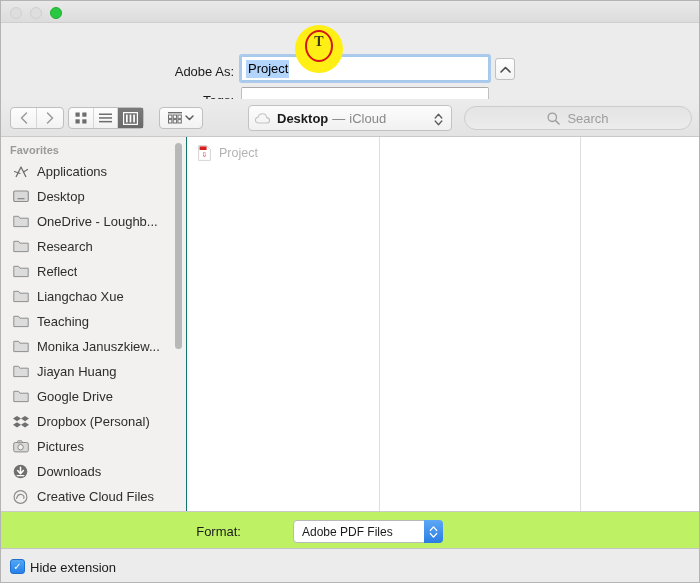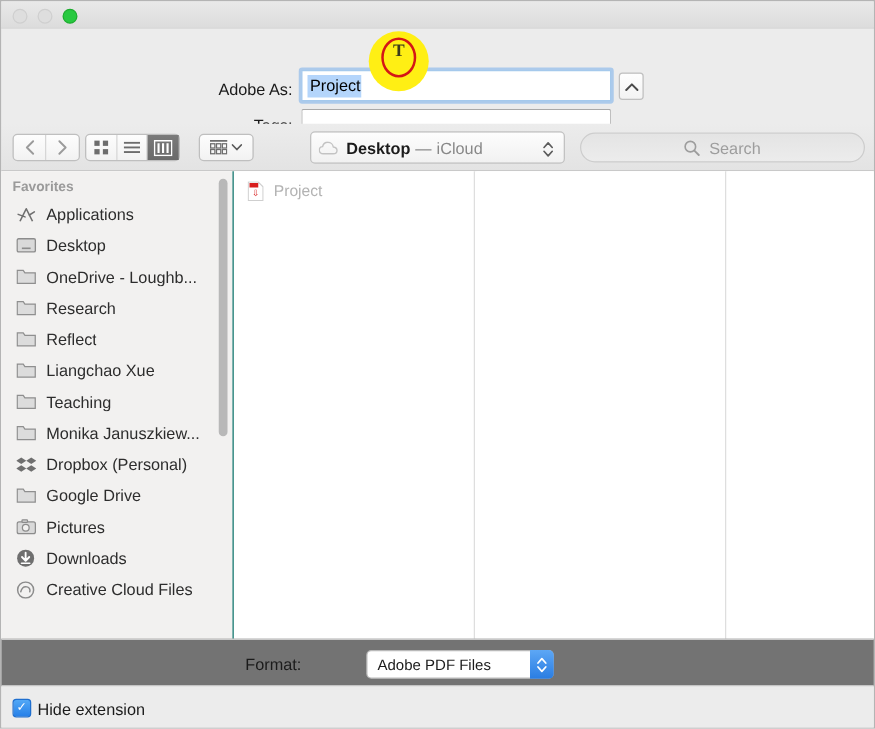--- a/index.html
+++ b/index.html
@@ -162,21 +162,21 @@
   .fb-label { font-size: 12.5px; color: #b3b3b3; }
   #col-grip {
     position: absolute; left: 377px; bottom: 9px; width: 9px; height: 13px;
     display: flex; gap: 2px; align-items: center; justify-content: center;
   }
   #col-grip i { display: block; width: 2px; height: 11px; background: #b9b9b9; }
 
   
   #format-bar {
     position: absolute; left: 0; top: 510px; width: 700px; height: 38px;
-    background: #737373; border-top: 1px solid #c9c9c9; border-bottom: 1px solid #c4c4c4;
+    background: #bef264; border-top: 1px solid #c9c9c9; border-bottom: 1px solid #c4c4c4;
   }
   #format-label { position: absolute; left: 180px; top: 12px; width: 60px; text-align: right; font-size: 13px; color: #1b1b1b; }
   #format-popup {
     position: absolute; left: 292px; top: 8px; width: 150px; height: 23px;
     background: #ffffff; border: 1px solid #b9b9b9; border-radius: 4px;
     display: flex; align-items: center; padding-left: 8px;
   }
   #format-value { font-size: 12px; color: #1b1b1b; }
   #format-arrows {
     position: absolute; right: -1px; top: -1px; width: 19px; height: 23px;
@@ -380,40 +380,48 @@
 
       <div class="sb-item">
         <span class="sb-icon">
           <svg width="16" height="13" viewBox="0 0 16 13">
             <path d="M0.8 3.2 L0.8 1.3 L5.6 1.3 L6.9 3.2 L15.2 3.2 L15.2 11.6 L0.8 11.6 Z" fill="#dcdcdc" stroke="#8f8f8f" stroke-width="1"></path>
           </svg>
         </span>
         <span class="sb-label">Monika Januszkiew...</span>
       </div>
 
+      <div class="sb-item">
+        <span class="sb-icon">
+          <svg width="16" height="13" viewBox="0 0 16 13">
+            <path d="M0.8 3.2 L0.8 1.3 L5.6 1.3 L6.9 3.2 L15.2 3.2 L15.2 11.6 L0.8 11.6 Z" fill="#dcdcdc" stroke="#8f8f8f" stroke-width="1"></path>
+          </svg>
+        </span>
+        <span class="sb-label">Jiayan Huang</span>
+      </div>
+
+      <div class="sb-item">
+        <span class="sb-icon">
+          <svg width="16" height="13" viewBox="0 0 16 13">
+            <path d="M0.8 3.2 L0.8 1.3 L5.6 1.3 L6.9 3.2 L15.2 3.2 L15.2 11.6 L0.8 11.6 Z" fill="#dcdcdc" stroke="#8f8f8f" stroke-width="1"></path>
+          </svg>
+        </span>
+        <span class="sb-label">Google Drive</span>
+      </div>
 
       <div class="sb-item">
         <span class="sb-icon">
           <svg width="16" height="14" viewBox="0 0 16 14">
             <path d="M4 1 L8 3.6 L4 6.2 L0 3.6 Z" fill="#6f6f6f"></path>
             <path d="M12 1 L16 3.6 L12 6.2 L8 3.6 Z" fill="#6f6f6f"></path>
             <path d="M4 7.2 L8 9.8 L4 12.4 L0 9.8 Z" fill="#6f6f6f"></path>
             <path d="M12 7.2 L16 9.8 L12 12.4 L8 9.8 Z" fill="#6f6f6f"></path>
           </svg>
         </span>
         <span class="sb-label">Dropbox (Personal)</span>
-      </div>
-
-      <div class="sb-item">
-        <span class="sb-icon">
-          <svg width="16" height="13" viewBox="0 0 16 13">
-            <path d="M0.8 3.2 L0.8 1.3 L5.6 1.3 L6.9 3.2 L15.2 3.2 L15.2 11.6 L0.8 11.6 Z" fill="#dcdcdc" stroke="#8f8f8f" stroke-width="1"></path>
-          </svg>
-        </span>
-        <span class="sb-label">Google Drive</span>
       </div>
 
       <div class="sb-item">
         <span class="sb-icon">
           <svg width="16" height="13" viewBox="0 0 16 13">
             <rect x="0.7" y="2.5" width="14.6" height="9.4" rx="1.6" fill="#d9d9d9" stroke="#8c8c8c" stroke-width="1"></rect>
             <rect x="4.6" y="0.8" width="4.4" height="2" rx="0.6" fill="#d9d9d9" stroke="#8c8c8c" stroke-width="1"></rect>
             <circle cx="7.6" cy="7.2" r="2.7" fill="#f2f1f0" stroke="#8c8c8c" stroke-width="1"></circle>
           </svg>
         </span>

